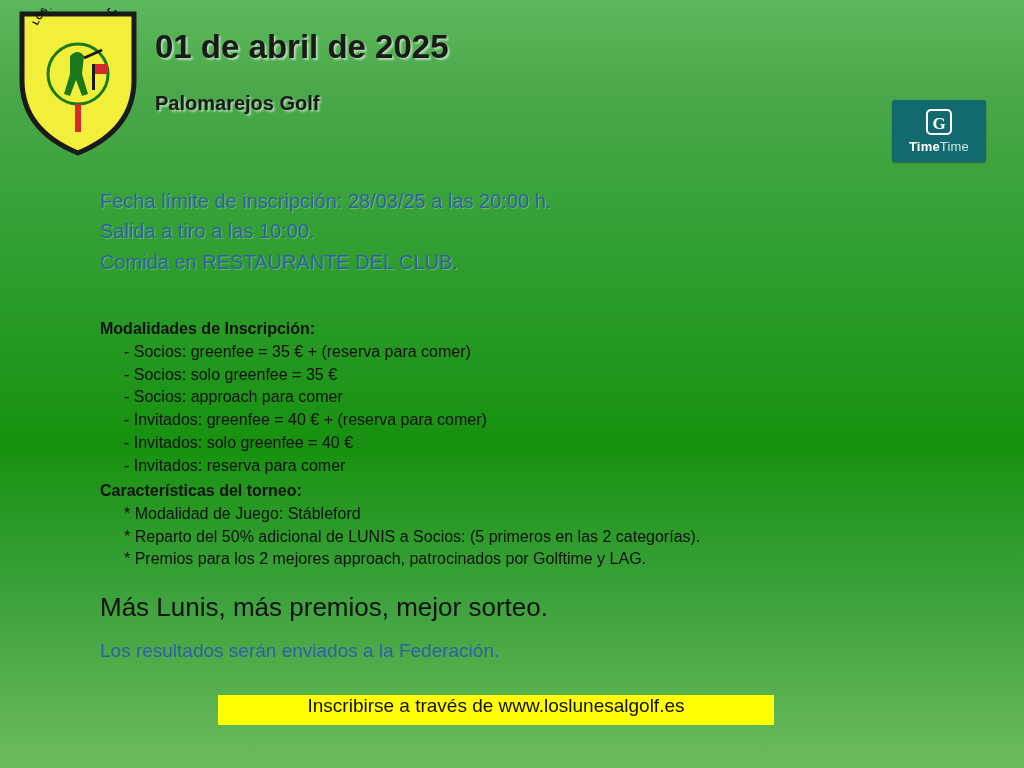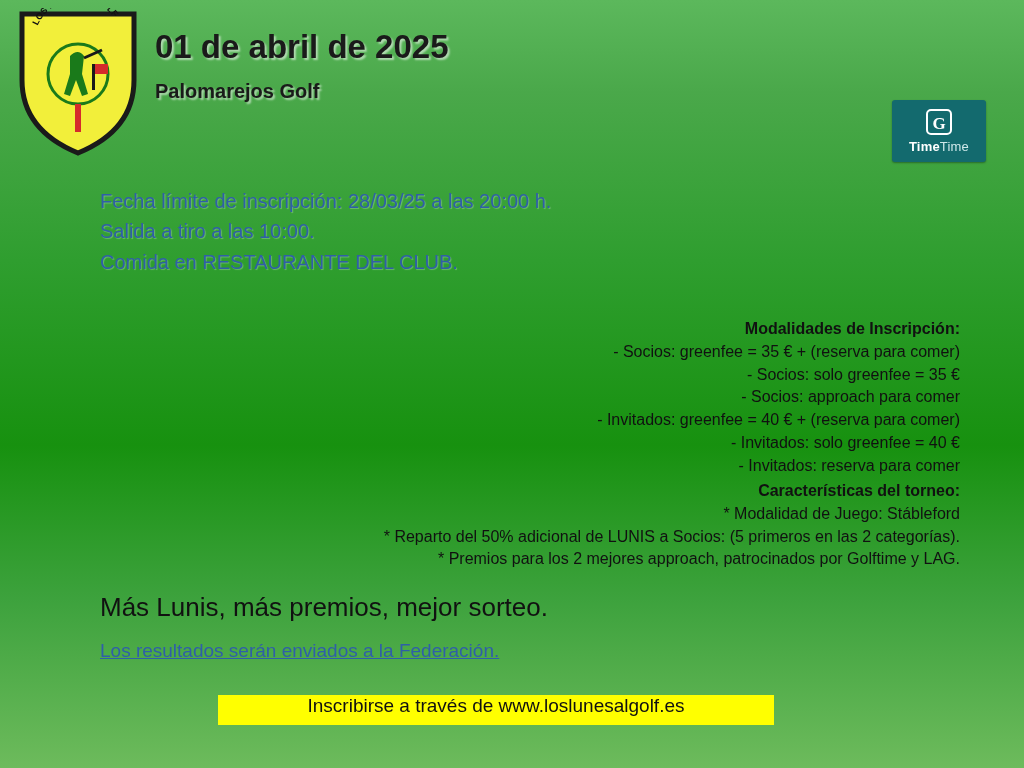--- a/index.html
+++ b/index.html
@@ -48,21 +48,21 @@
   }
   .title-line {
     font-size: 33px;
     font-weight: bold;
     color: #1a1a1a;
     letter-spacing: 0px;
     line-height: 1.52;
     text-shadow: 2px 2px 2px rgba(255,255,255,0.55);
   }
   .subtitle {
-    margin-top: 8px;
+    margin-top: 20px;
     font-size: 20px;
     font-weight: bold;
     color: #1a1a1a;
     text-shadow: 2px 2px 2px rgba(255,255,255,0.55);
   }
 
   
   .sponsor {
     position: absolute;
     right: 38px;
@@ -111,21 +111,20 @@
     color: #2f5fa8;
     line-height: 1.52;
     text-shadow: 1px 1px 1px rgba(255,255,255,0.28);
   }
 
   
   .section {
     position: absolute;
     left: 100px;
     width: 860px;
-    text-align: right;
   }
   #modalidades { top: 320px; }
   #caracteristicas { top: 482px; }
   .section-title {
     font-size: 16px;
     font-weight: bold;
     color: #111;
     margin-bottom: 3px;
   }
   .bullet {
@@ -142,21 +141,20 @@
     top: 592px;
     font-size: 26px;
     color: #111;
   }
   .federation {
     position: absolute;
     left: 100px;
     top: 640px;
     font-size: 19px;
     color: #2f5fa8;
-    text-decoration: underline;
   }
 
   
   .cta {
     position: absolute;
     left: 218px;
     top: 695px;
     width: 556px;
     height: 30px;
     background: #ffff00;

